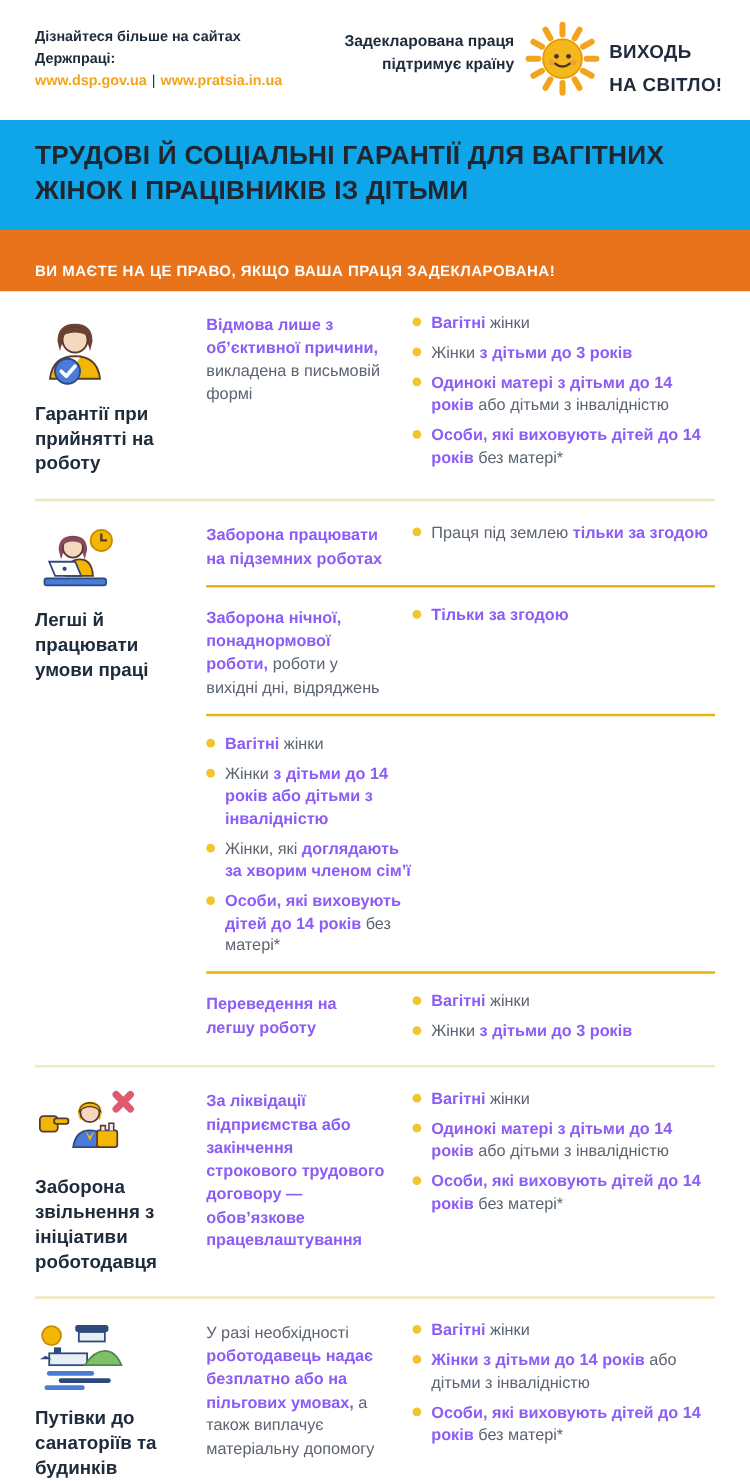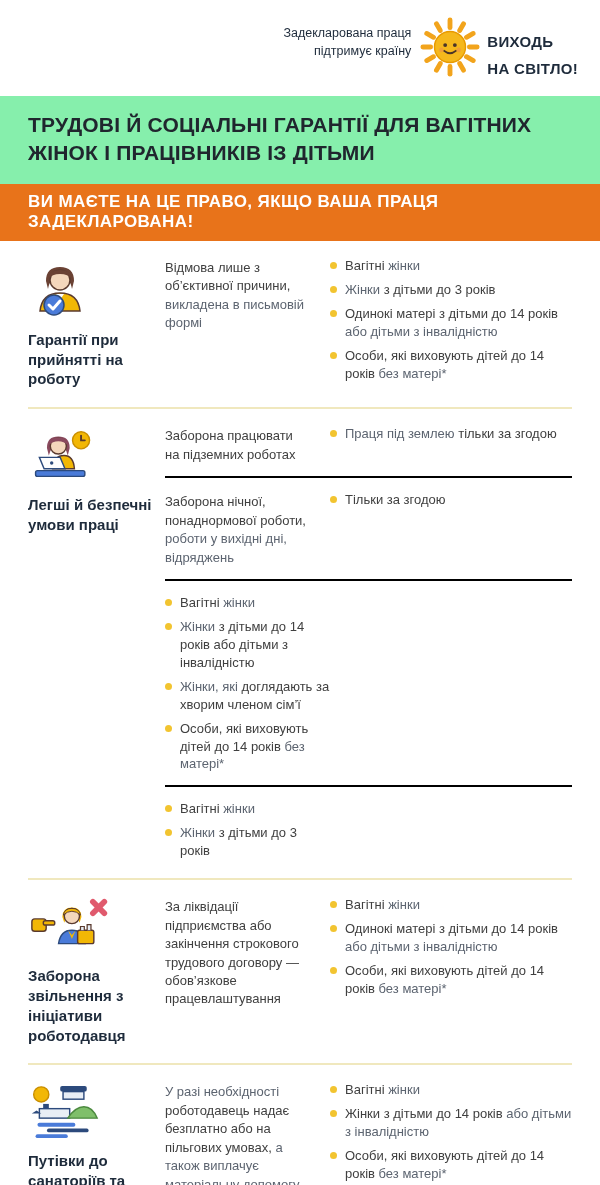--- a/index.html
+++ b/index.html
@@ -1,50 +1,56 @@
 <!DOCTYPE html>
 <html><head>
 <meta charset="utf-8">
 <style>
   html,body{margin:0;padding:0;background:#fff;}
   body{width:600px;font-family:"Liberation Sans",sans-serif;color:#1E2B3B;-webkit-font-smoothing:antialiased;}
-  .b{font-weight:400;color:#404040;margin-top:28px;}
+  .b{font-weight:700;color:#8b5cf6;margin-top:28px;}
   
   .top-header{display:flex;align-items:flex-start;padding:22px 22px 14px 28px;}
   .th-left{width:225px;}
   .th-label{font-size:11.5px;font-weight:700;line-height:1.5;}
   .th-links{font-size:11.5px;font-weight:700;color:#F2A41C;margin-top:2px;}
   .th-links .sep{color:#1E2B3B;margin:0 4px;font-weight:400;}
-  .th-slogan{margin-left:auto;text-align:right;font-size:12.5px;font-weight:400;line-height:1.45;white-space:pre-line;padding-top:2px;}
+  .th-slogan{margin-left:auto;text-align:right;font-size:12.5px;font-weight:700;line-height:1.45;white-space:pre-line;padding-top:2px;}
   .sun-wrap{width:62px;height:62px;margin:-6px 6px 0 8px;flex:none;}
   .th-sun-text{font-size:15px;font-weight:800;line-height:1.8;white-space:pre-line;padding-top:6px;letter-spacing:.3px;}
   
-  .title-banner{background:#86efac;color:#20262E;font-size:21px;font-weight:800;line-height:1.33;letter-spacing:.2px;padding:15px 28px 17px;white-space:pre-line;}
-  .subtitle-banner{background:#E8731A;color:#fff;font-size:17px;font-weight:700;letter-spacing:.4px;padding:8px 28px 9px;}
+  .title-banner{background:#0ea5e9;color:#20262E;font-size:21px;font-weight:800;line-height:1.33;letter-spacing:.2px;padding:15px 28px 17px;white-space:pre-line;}
+  .subtitle-banner{background:#E8731A;color:#fff;font-size:12px;font-weight:700;letter-spacing:.4px;padding:26px 28px 9px;}
   
   .content{padding:0 28px;}
   .col-headers{display:grid;grid-template-columns:137px 165px 1fr;padding:20px 0 10px;border-bottom:2px solid #E3BC2C;}
   .col-h{font-size:15.5px;font-weight:800;line-height:1.3;white-space:pre-line;}
   .row{display:grid;grid-template-columns:137px 1fr;padding:16px 0 18px;border-bottom:2px solid #F0E8BE;}
   .row:last-of-type{border-bottom:none;padding-bottom:8px;}
   .row-left .icon{margin-bottom:9px;}
   .row-title{font-size:15px;font-weight:800;line-height:1.32;padding-right:6px;}
   .subrow{display:grid;grid-template-columns:165px 1fr;}
-  .subrow + .subrow{border-top:2px solid #000000;margin-top:12px;padding-top:13px;}
+  .subrow + .subrow{border-top:2px solid #eab308;margin-top:12px;padding-top:13px;}
   .what{font-size:13px;line-height:1.42;color:#5C6470;padding-right:20px;padding-top:2px;}
   ul.who{list-style:none;margin:0;padding:0;}
   ul.who li{position:relative;font-size:13px;line-height:1.38;color:#5C6470;padding-left:15px;margin-bottom:6px;}
   ul.who li:last-child{margin-bottom:0;}
   ul.who li::before{content:"";position:absolute;left:0;top:5px;width:7px;height:7px;border-radius:50%;background:#F2C430;}
   svg{display:block;}
 </style>
 </head>
 <body>
 
 <div class="top-header">
+  <div class="th-left">
+    <div class="th-label">Дізнайтеся більше на сайтах Держпраці:</div>
+    <div class="th-links">
+      <span>www.dsp.gov.ua</span><span class="sep">|</span><span>www.pratsia.in.ua</span>
+    </div>
+  </div>
   <div class="th-slogan">Задекларована праця
 підтримує країну</div>
   <div class="sun-wrap">
     <svg viewBox="0 0 64 64" width="62" height="62">
       <g stroke="#F2A41C" stroke-width="5" stroke-linecap="round">
         <line x1="52" y1="32" x2="60" y2="32"></line>
           <line x1="49" y1="42" x2="56" y2="46"></line>
         <line x1="42" y1="49" x2="46" y2="56"></line>
           <line x1="32" y1="52" x2="32" y2="60"></line>
         <line x1="22" y1="49" x2="18" y2="56"></line>
@@ -111,21 +117,21 @@
           <path d="M56 11 v5 h4" stroke="#5A3A2E" stroke-width="2" fill="none" stroke-linecap="round"></path>
           <path d="M20 24 q0-12 12-12 q12 0 12 12 l-2 8 q-2-10-10-10 t-10 10 z" fill="#8A4A5E"></path>
           <circle cx="32" cy="22" r="8.5" fill="#F4D7BC" stroke="#5A3A2E" stroke-width="1.5"></circle>
           <path d="M22 21 q1-8 10-8 q9 0 10 8 q-4-4-10-4 t-10 4 z" fill="#8A4A5E"></path>
           <path d="M26 46 q1-14 12-14 q10 0 11 14 z" fill="#F2B705" stroke="#5A3A2E" stroke-width="1.5"></path>
           <path d="M12 34 h22 l5 12 h-22 z" fill="#FDFDFD" stroke="#2C4A7C" stroke-width="1.5"></path>
           <circle cx="25" cy="40" r="1.8" fill="#2C4A7C"></circle>
           <rect x="8" y="48" width="52" height="6" rx="2" fill="#4A7BD9" stroke="#2C4A7C" stroke-width="1.5"></rect>
         </svg>
       </div>
-      <div class="row-title">Легші й безпечні умови праці</div>
+      <div class="row-title">Легші й працювати умови праці</div>
     </div>
     <div class="row-right">
       <div class="subrow">
         <div class="what"><span class="b">Заборона працювати на підземних роботах</span></div>
         <ul class="who">
           <li><span>Праця під землею </span><span class="b">тільки за згодою</span></li>
         </ul>
       </div>
       <div class="subrow">
         <div class="what"><span class="b">Заборона нічної, понаднормової роботи,</span><span> роботи у вихідні дні, відряджень</span></div>
@@ -135,20 +141,21 @@
       </div>
       <div class="subrow">
         <ul class="who">
           <li><span class="b">Вагітні</span><span> жінки</span></li>
           <li><span>Жінки </span><span class="b">з дітьми до 14 років або дітьми з інвалідністю</span></li>
           <li><span>Жінки, які </span><span class="b">доглядають за хворим членом сім’ї</span></li>
           <li><span class="b">Особи, які виховують дітей до 14 років</span><span> без матері*</span></li>
         </ul>
       </div>
       <div class="subrow">
+        <div class="what"><span class="b">Переведення на легшу роботу</span></div>
         <ul class="who">
           <li><span class="b">Вагітні</span><span> жінки</span></li>
           <li><span>Жінки </span><span class="b">з дітьми до 3 років</span></li>
         </ul>
       </div>
     </div>
   </div>
 
   <div class="row">
     <div class="row-left">

